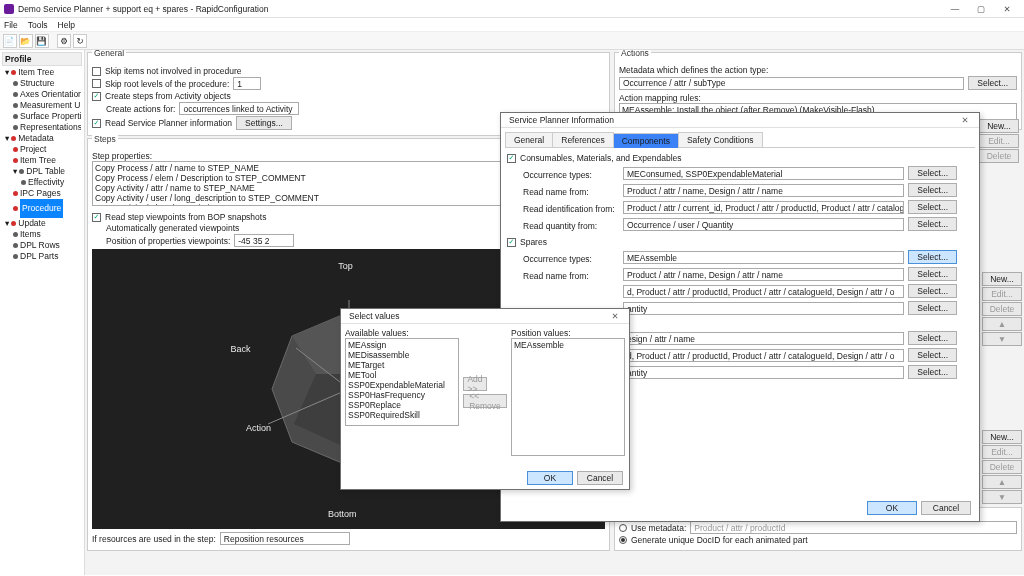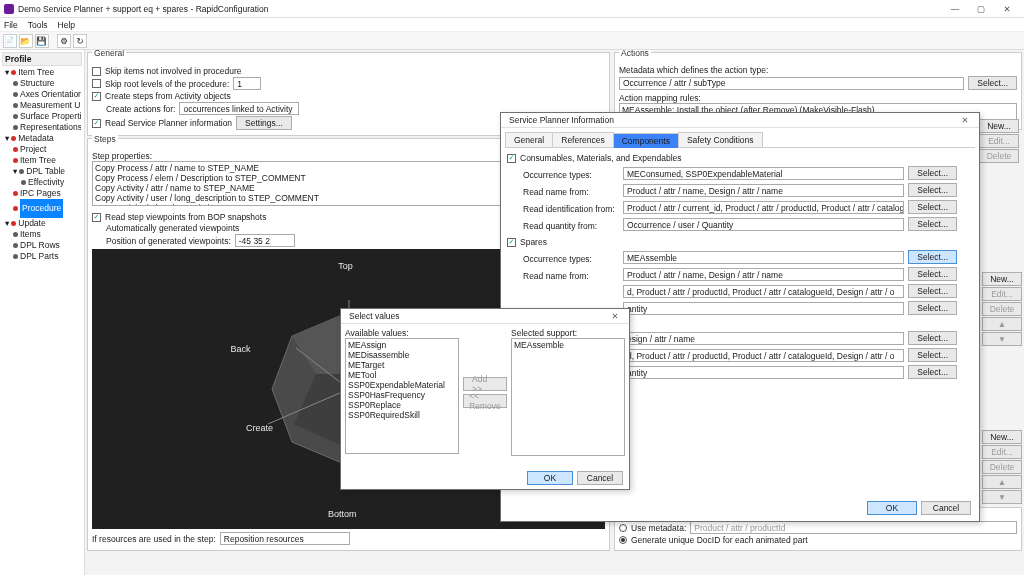--- a/index.html
+++ b/index.html
@@ -198,35 +198,35 @@
               <div>Copy Activity / attr / name to STEP_NAME</div>
             <div>Copy Activity / user / long_description to STEP_COMMENT</div>
               <div>Copy Activity / elem / Description to STEP_COMMENT</div>
           </div>
           <div class="row" style="margin-top:6px">
               <span class="cb">✓</span>
               <span>Read step viewpoints from BOP snapshots</span>
             </div>
           <div style="padding-left:14px">Automatically generated viewpoints</div>
           <div class="row" style="padding-left:14px">
-              <span>Position of generated viewpoints:</span>
+              <span>Position of properties viewpoints:</span>
               <span class="input" style="width:60px">-45  35  2</span>
             </div>
           <div class="viewport">
             <svg class="poly" width="190" height="190">
               <polygon points="95,18 152,42 172,95 152,148 95,172 38,148 18,95 38,42" fill="#4a4a4a" stroke="#6a6a6a"></polygon>
               <polygon points="95,18 152,42 128,80 62,80 38,42" fill="#555"></polygon>
               <polygon points="62,80 128,80 150,130 95,155 40,130" fill="#3e3e3e"></polygon>
               <line x1="95" y1="95" x2="95" y2="6" stroke="#888"></line>
               <line x1="95" y1="95" x2="14" y2="130" stroke="#888"></line>
               <line x1="95" y1="95" x2="42" y2="54" stroke="#888"></line>
             </svg>
             <span class="vlabel" style="left:48%;top:12px">Top</span>
             <span class="vlabel" style="left:27%;top:34%">Back</span>
-            <span class="vlabel" style="left:30%;top:62%">Create</span>
+            <span class="vlabel" style="left:30%;top:62%">Action</span>
             <span class="vlabel" style="left:46%;bottom:10px">Bottom</span>
           </div>
           <div class="row" style="margin-top:3px">
               <span>If resources are used in the step:</span>
               <span class="input" style="width:130px">Reposition resources</span>
             </div>
         </div>
       </div>
 
       <div class="colR rcol">
@@ -369,37 +369,37 @@
 
 <div class="dlg" style="left:340px;top:308px;width:290px;height:182px">
   <div class="dtitle">
       <span class="ticon"></span>
       <span>Select values</span>
       <span class="dclose">✕</span>
     </div>
   <div style="display:flex;gap:4px;padding:4px">
     <div style="flex:1">
       <div>Available values:</div>
-      <div class="listbox" style="height:116px">
+      <div class="listbox" style="height:88px">
         <div>MEAssign</div>
           <div>MEDisassemble</div>
           <div>METarget</div>
           <div>METool</div>
         <div>SSP0ExpendableMaterial</div>
           <div>SSP0HasFrequency</div>
           <div>SSP0Replace</div>
           <div>SSP0RequiredSkill</div>
       </div>
     </div>
     <div style="display:flex;flex-direction:column;justify-content:center;gap:3px">
-      <span class="btn disabled" style="width:44px;justify-content:center">Add &gt;&gt;</span>
+      <span class="btn disabled" style="width:24px;justify-content:center">Add &gt;&gt;</span>
       <span class="btn disabled" style="width:44px;justify-content:center">&lt;&lt; Remove</span>
     </div>
     <div style="flex:1">
-      <div>Selected support:</div>
+      <div>Position values:</div>
       <div class="listbox" style="height:118px">
         <div>MEAssemble</div>
       </div>
     </div>
   </div>
   <div style="position:absolute;bottom:4px;right:6px;display:flex;gap:4px">
     <span class="btn primary" style="width:46px;justify-content:center">OK</span>
     <span class="btn" style="width:46px;justify-content:center">Cancel</span>
   </div>
 </div>

